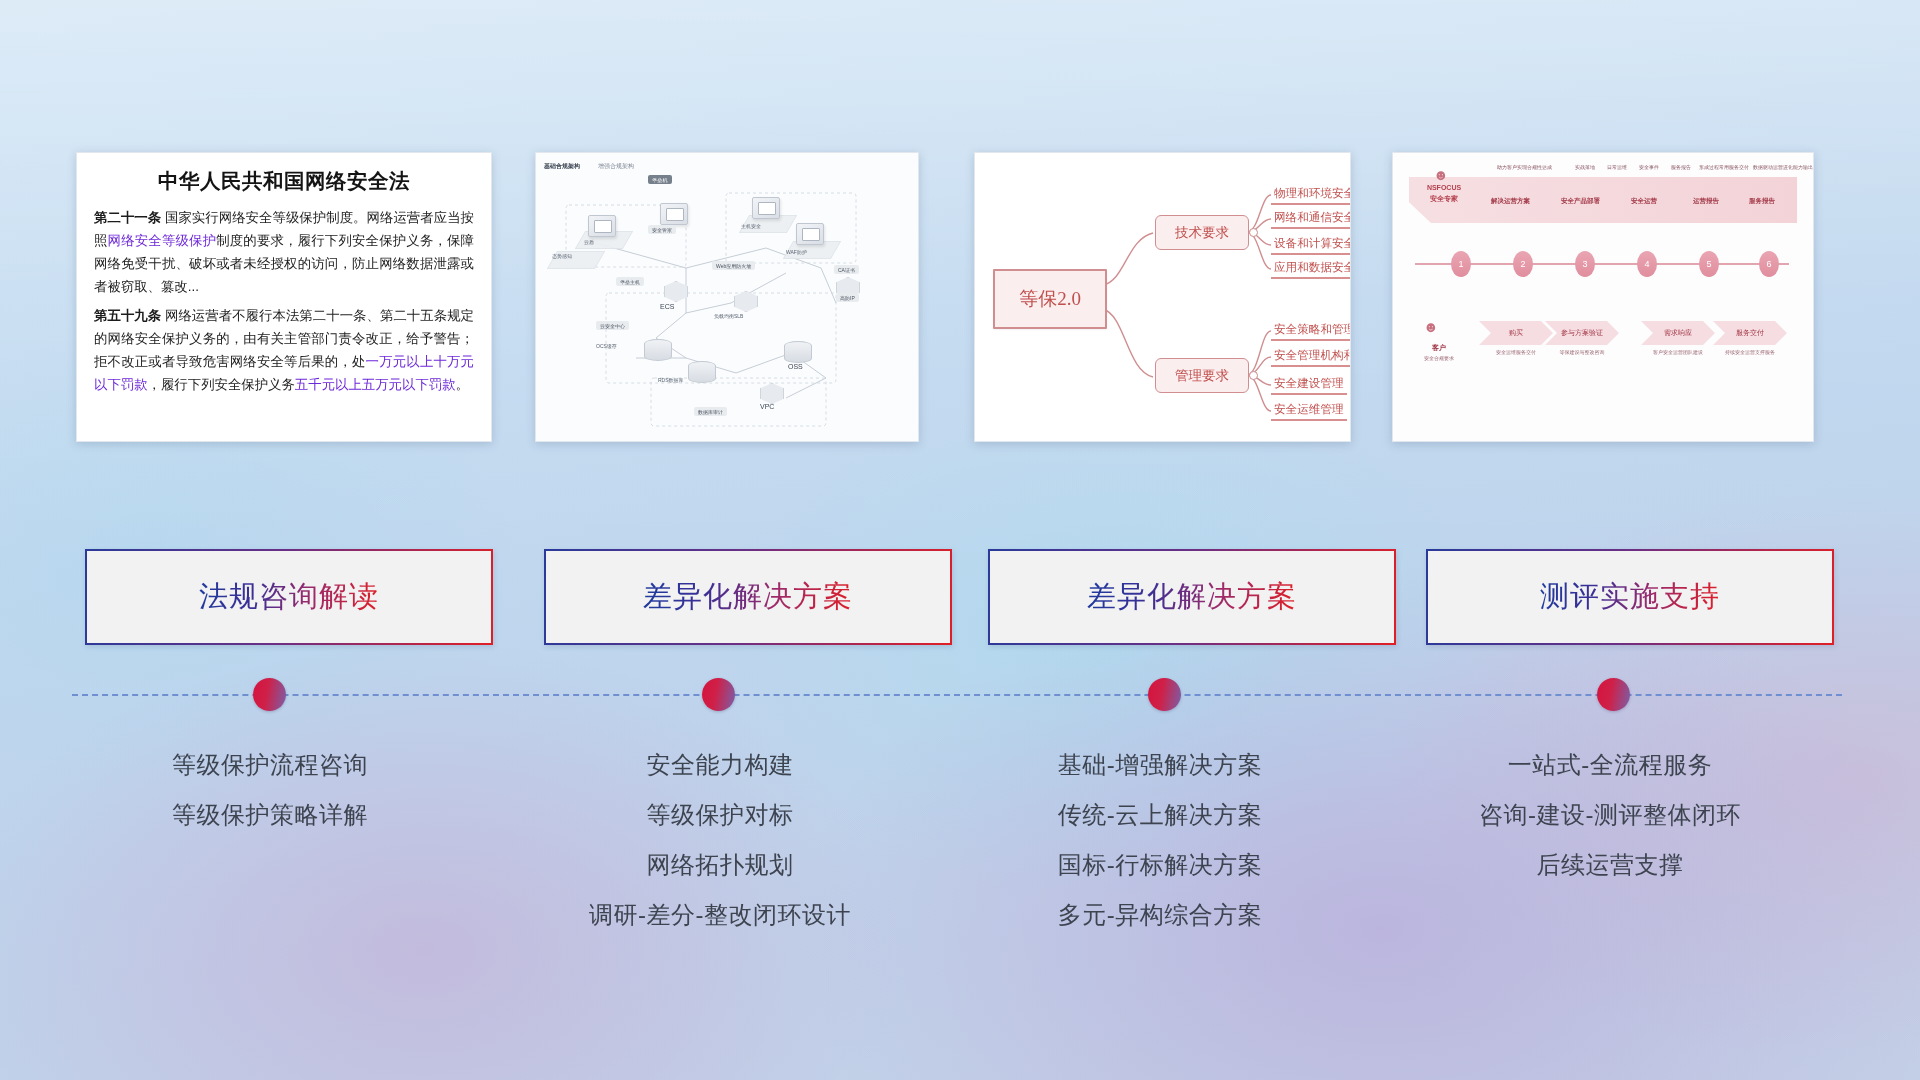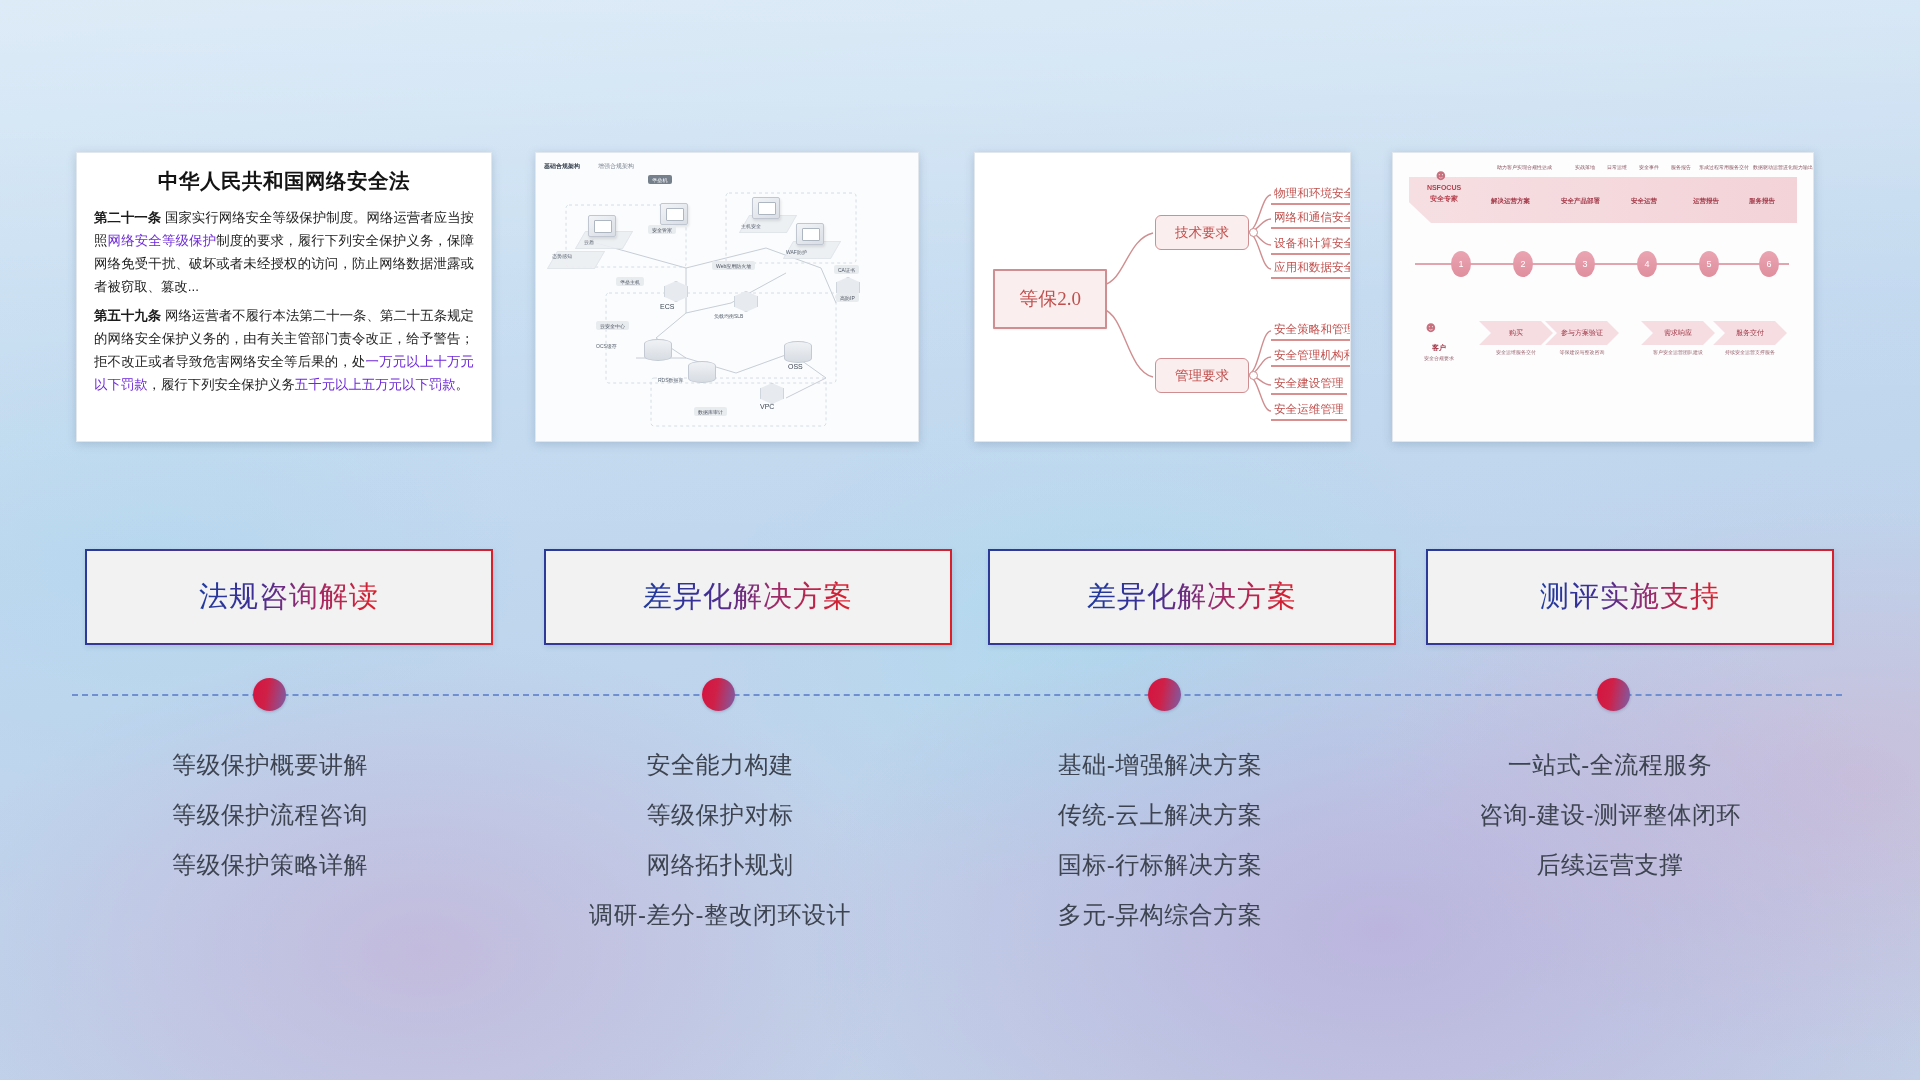--- a/index.html
+++ b/index.html
@@ -402,21 +402,20 @@
 
   <div class="tline"></div>
   <div class="tdot d1"></div>
   <div class="tdot d2"></div>
   <div class="tdot d3"></div>
   <div class="tdot d4"></div>
 
   <div class="cols">
 
     <div class="col k1">
-      <div>等级保护概要讲解</div>
       <div>等级保护流程咨询</div>
       <div>等级保护策略详解</div>
     </div>
 
     <div class="col k2">
       <div>安全能力构建</div>
       <div>等级保护对标</div>
       <div>网络拓扑规划</div>
       <div>调研-差分-整改闭环设计</div>
     </div>

